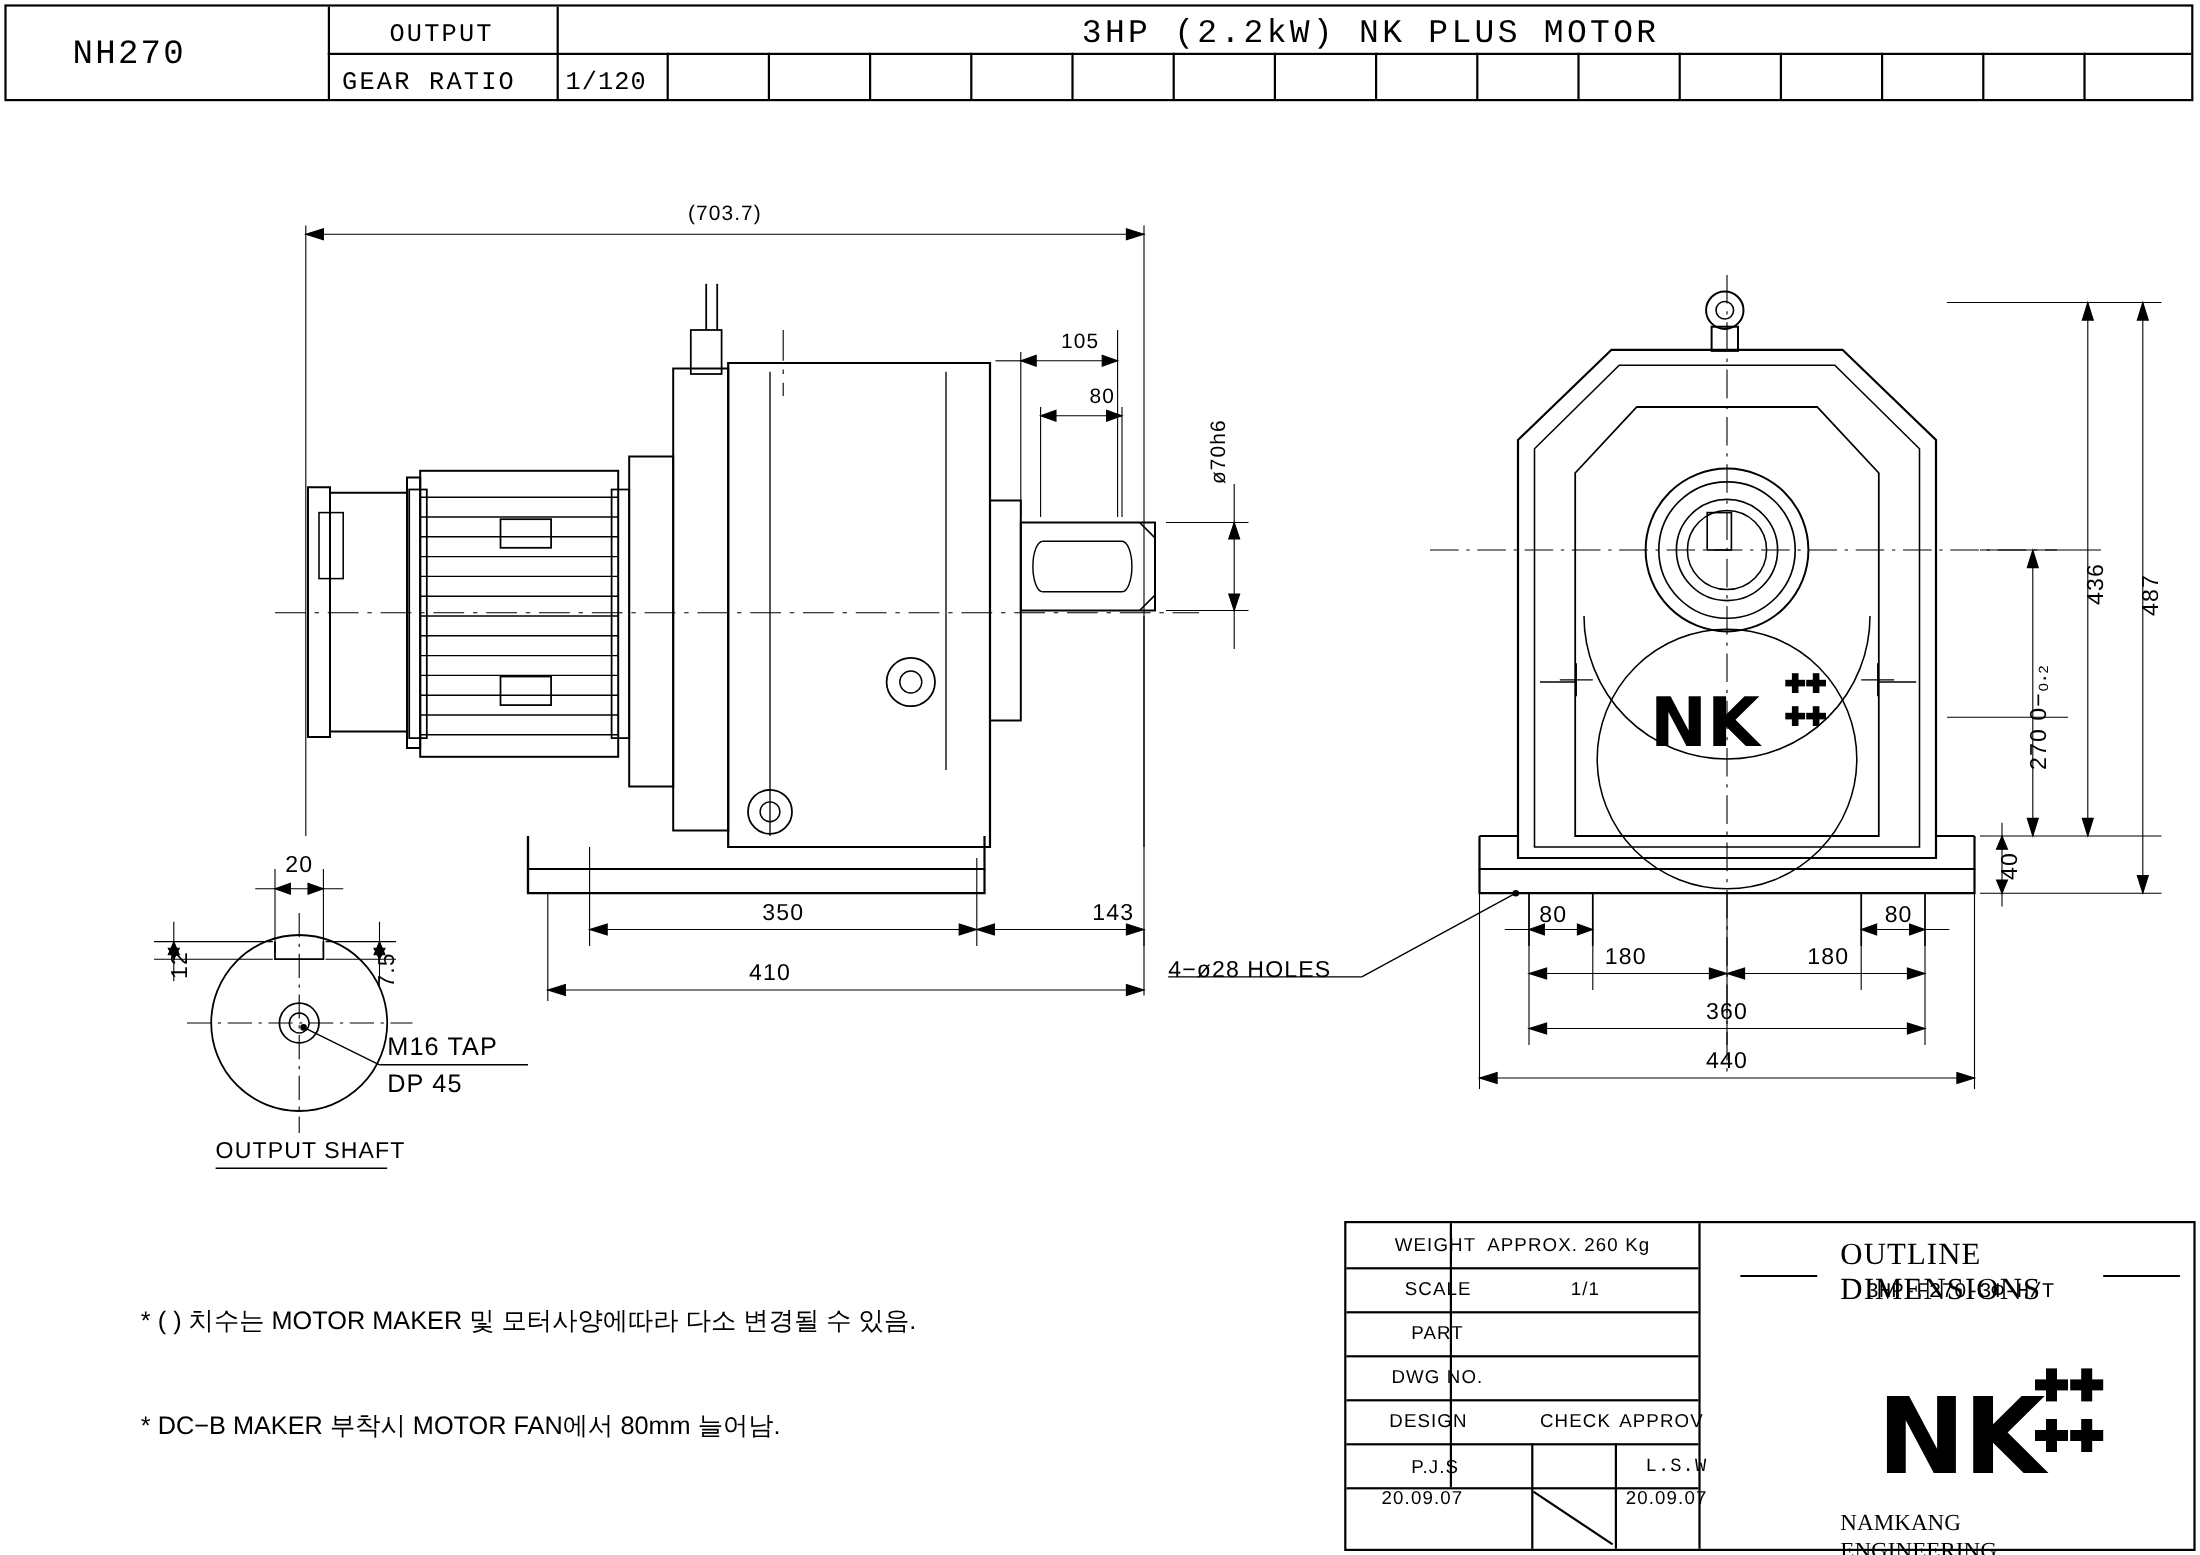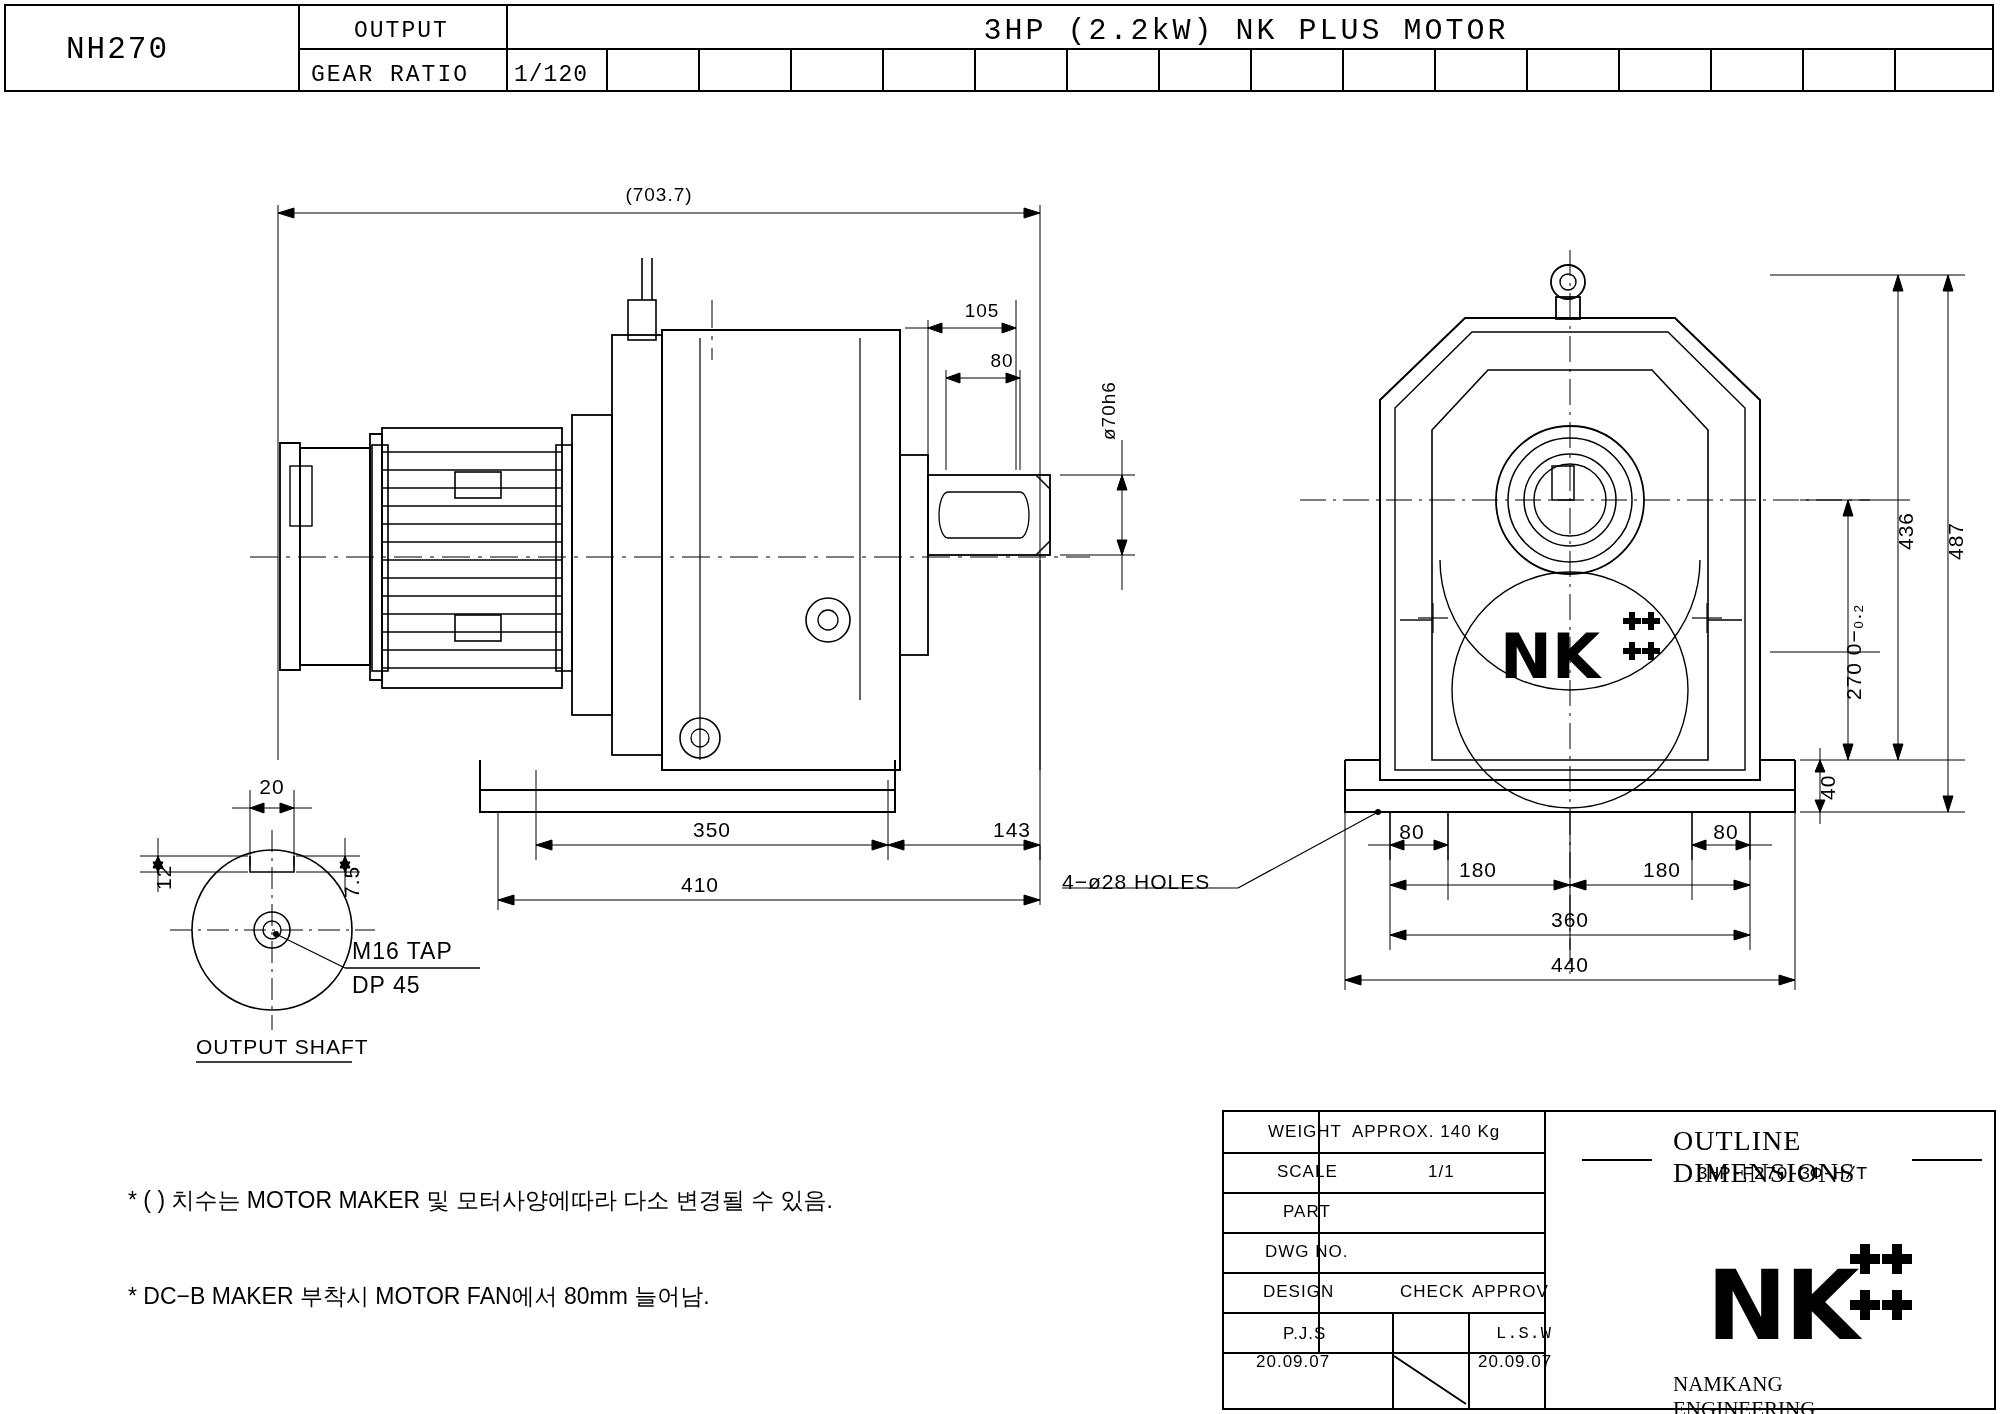--- a/index.html
+++ b/index.html
@@ -395,21 +395,21 @@
     <div class="c" style="left:168px;top:200px;height:96px;"></div>
     <div class="c" style="left:244px;top:200px;height:96px;"></div>
 
     <svg width="774" height="300" style="left:0;top:0;">
       <line x1="170" y1="244" x2="242" y2="292" stroke="#000" stroke-width="2"></line>
       <line x1="1290" y1="0" x2="1290" y2="0" stroke="none"></line>
     </svg>
   </div>
 
   <div class="tbtxt" style="left:1268px;top:1122px;">WEIGHT</div>
-  <div class="tbtxt" style="left:1352px;top:1122px;">APPROX. 140 Kg</div>
+  <div class="tbtxt" style="left:1352px;top:1122px;">APPROX. 260 Kg</div>
   <div class="tbtxt" style="left:1277px;top:1162px;">SCALE</div>
   <div class="tbtxt" style="left:1428px;top:1162px;">1/1</div>
   <div class="tbtxt" style="left:1283px;top:1202px;">PART</div>
   <div class="tbtxt" style="left:1352px;top:1202px;"></div>
   <div class="tbtxt" style="left:1265px;top:1242px;">DWG NO.</div>
   <div class="tbtxt" style="left:1352px;top:1242px;"></div>
   <div class="tbtxt" style="left:1263px;top:1282px;">DESIGN</div>
   <div class="tbtxt" style="left:1400px;top:1282px;">CHECK</div>
   <div class="tbtxt" style="left:1472px;top:1282px;">APPROV</div>
   <div class="tbtxt" style="left:1283px;top:1324px;">P.J.S</div>

